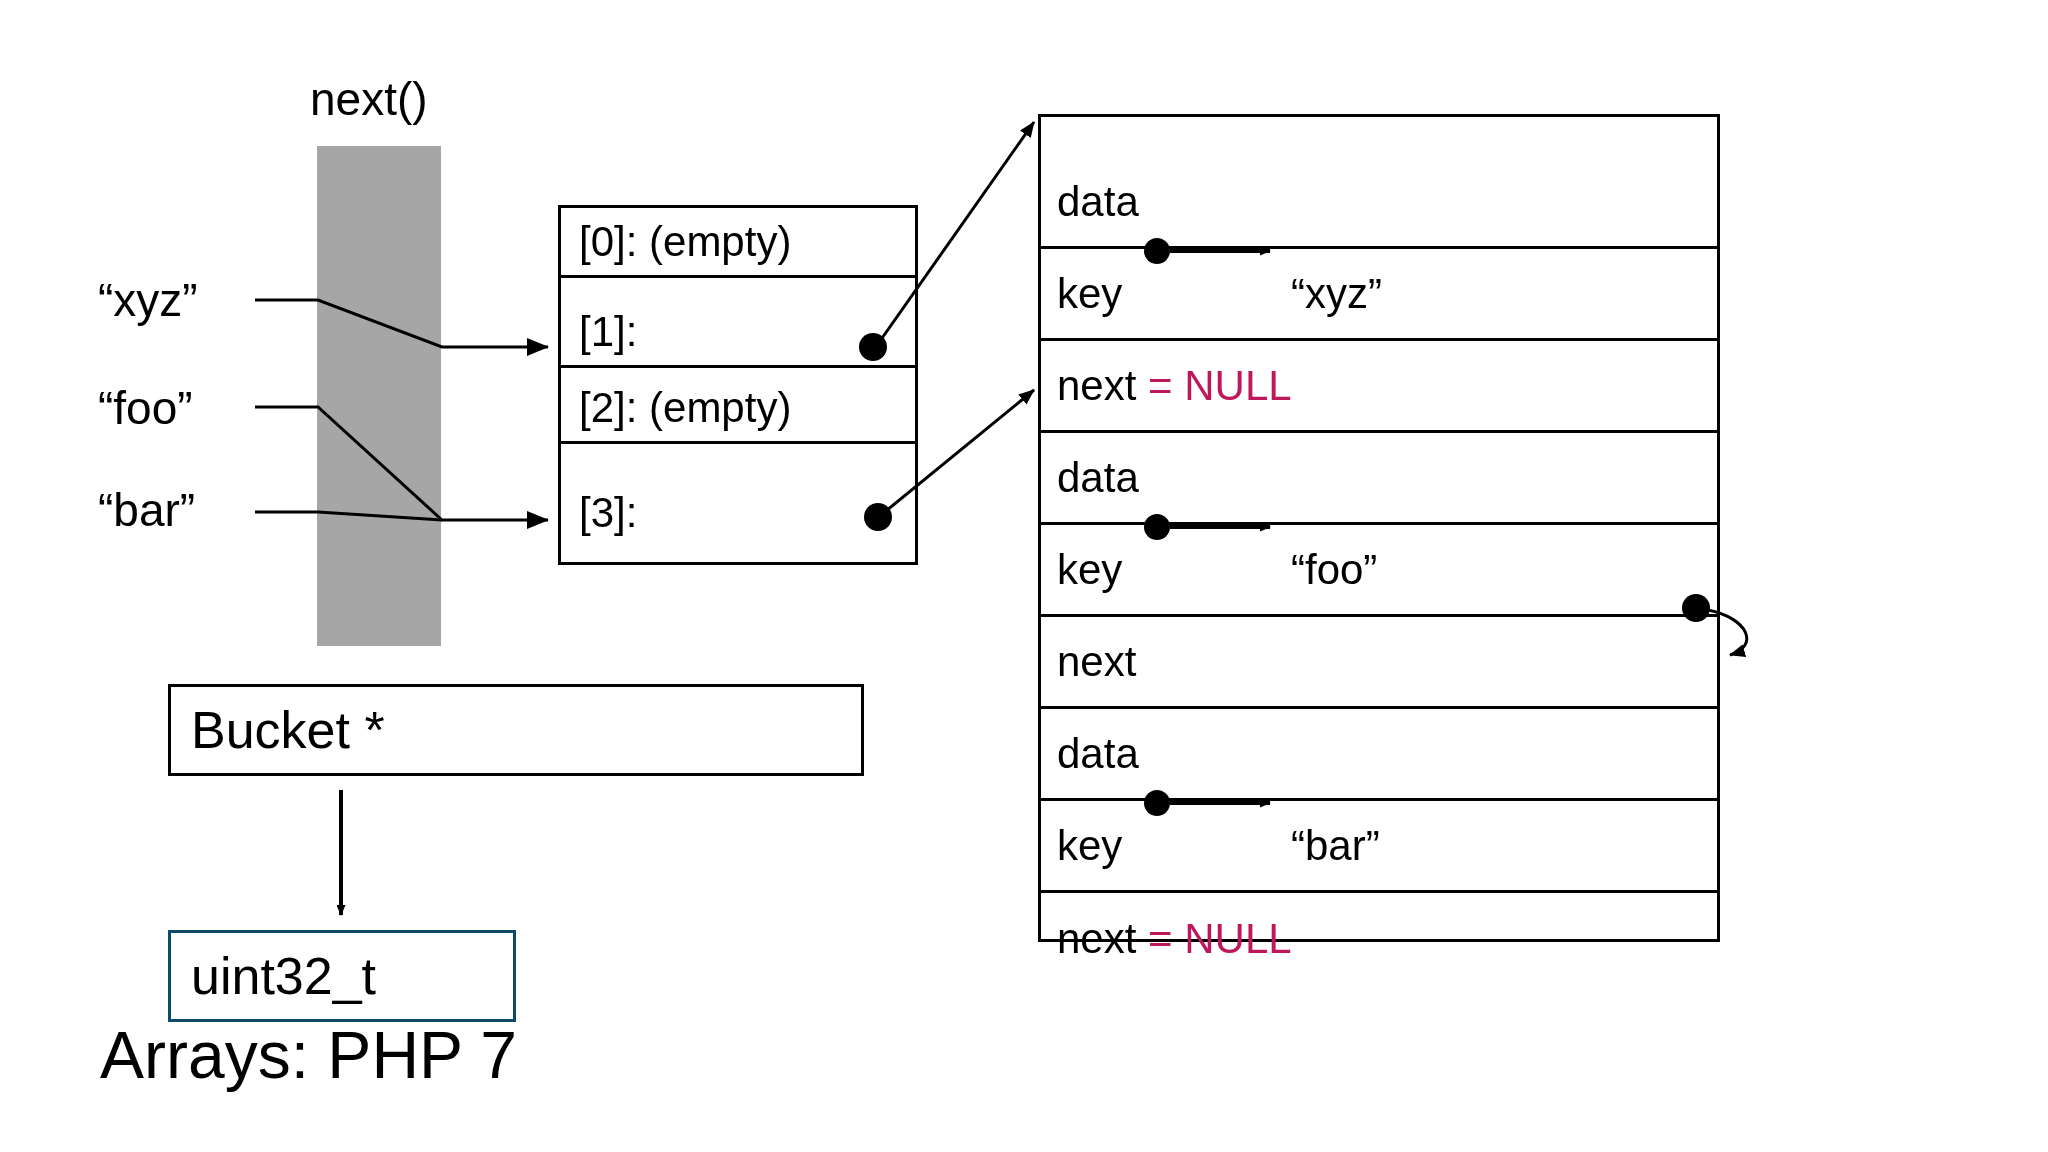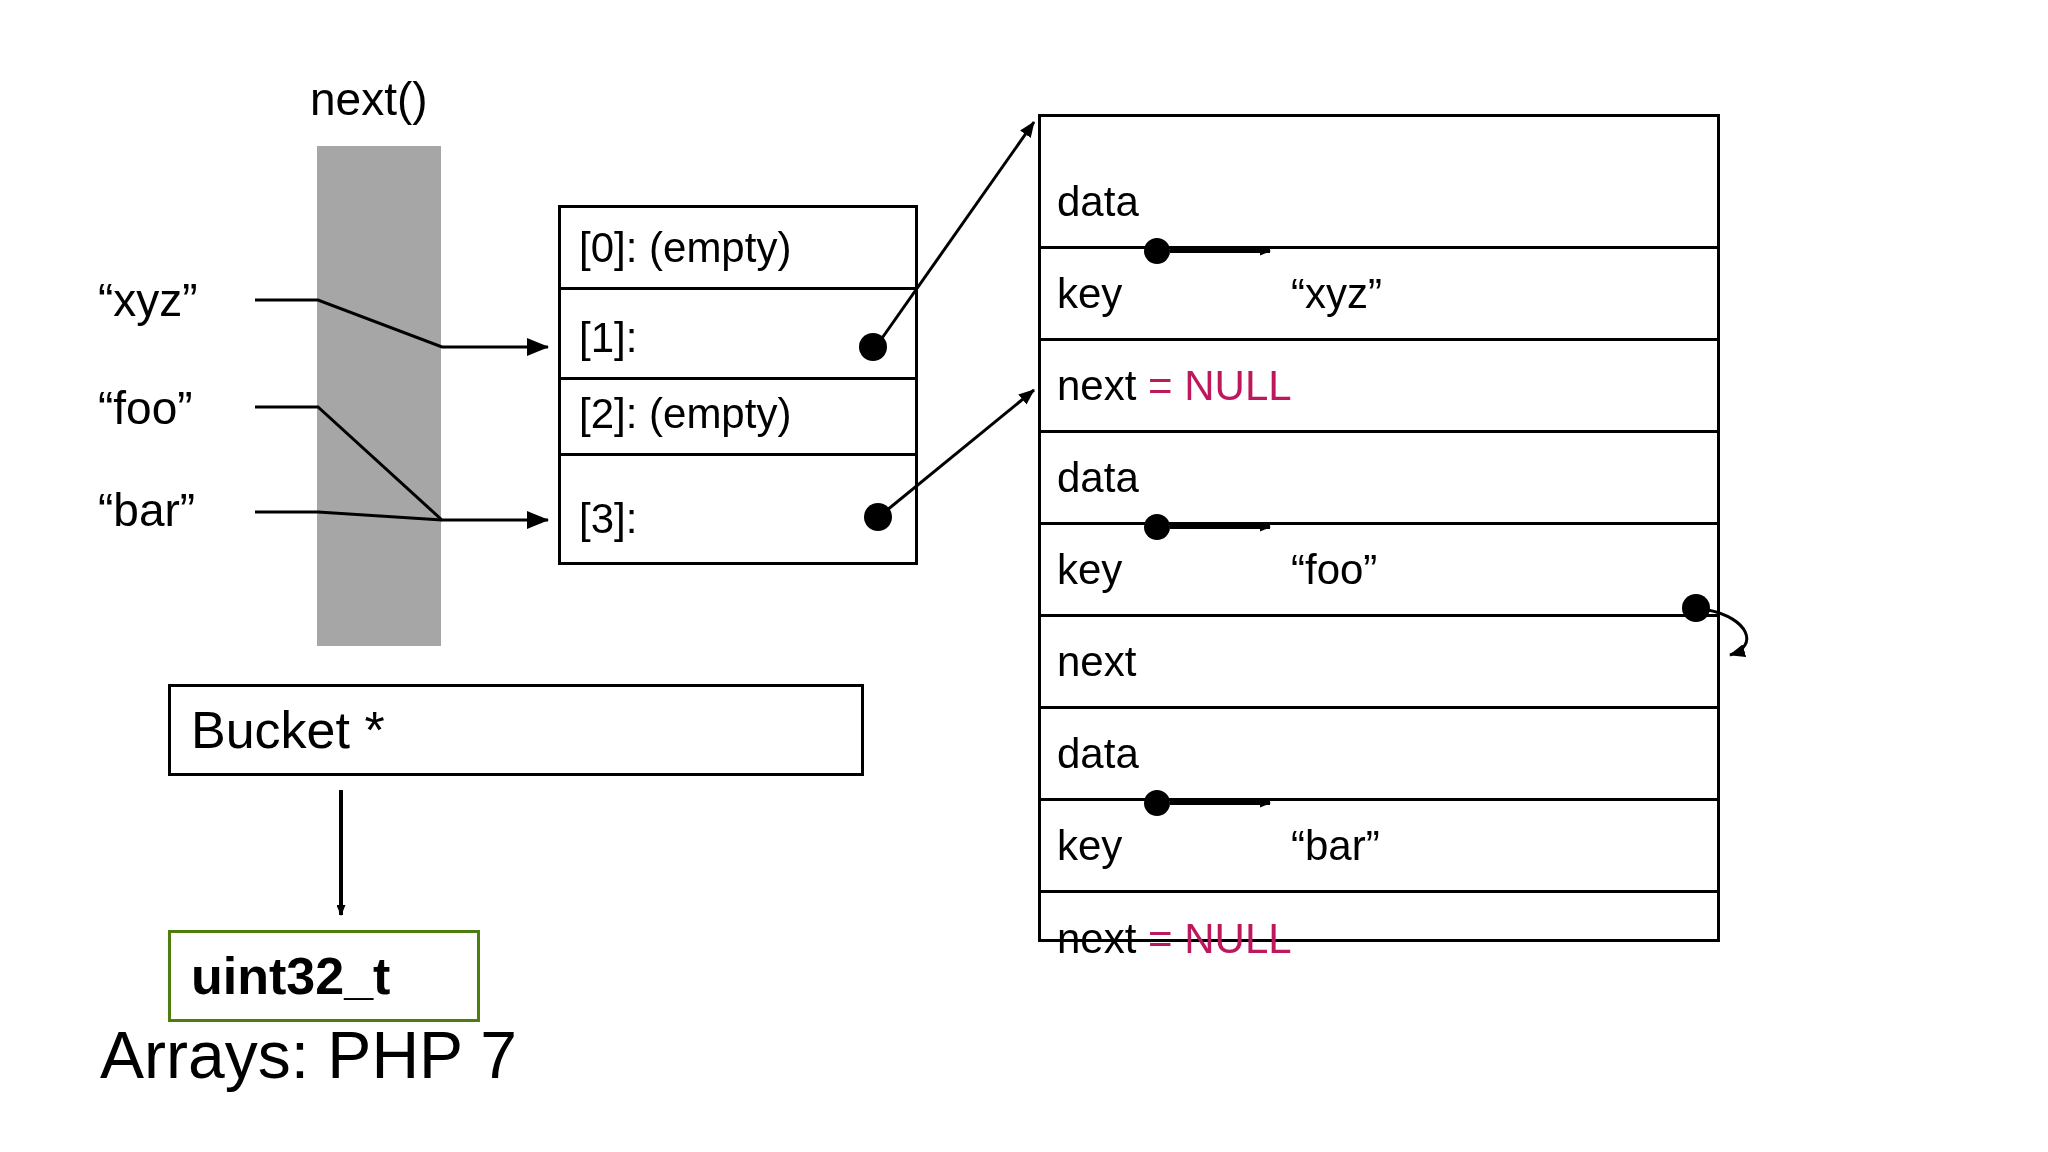--- a/index.html
+++ b/index.html
@@ -66,21 +66,21 @@
     top: 205px;
     width: 360px;
     height: 360px;
     border: 3px solid #000;
     box-sizing: border-box;
   }
   .bucket-slot {
     position: absolute;
     left: 0;
     width: 100%;
-    height: 82px;
+    height: 70px;
     box-sizing: border-box;
     border-bottom: 3px solid #000;
   }
   .bucket-slot:last-child { border-bottom: none; }
   .bucket-slot-label {
     position: absolute;
     left: 18px;
     top: 50%;
     transform: translateY(-50%);
     font-size: 42px;
@@ -132,25 +132,24 @@
     top: 684px;
     width: 696px;
     height: 92px;
     border: 3px solid #000;
     box-sizing: border-box;
   }
   #uint32-box {
     position: absolute;
     left: 168px;
     top: 930px;
-    width: 312px;
+    width: 348px;
     height: 92px;
-    border: 3px solid #4d7c0f;
-    box-sizing: border-box;
-    font-weight: bold;
+    border: 3px solid #0c4a6e;
+    box-sizing: border-box;
   }
   .box-label {
     position: absolute;
     left: 20px;
     top: 50%;
     transform: translateY(-50%);
     font-size: 52px;
     white-space: pre;
   }
 

